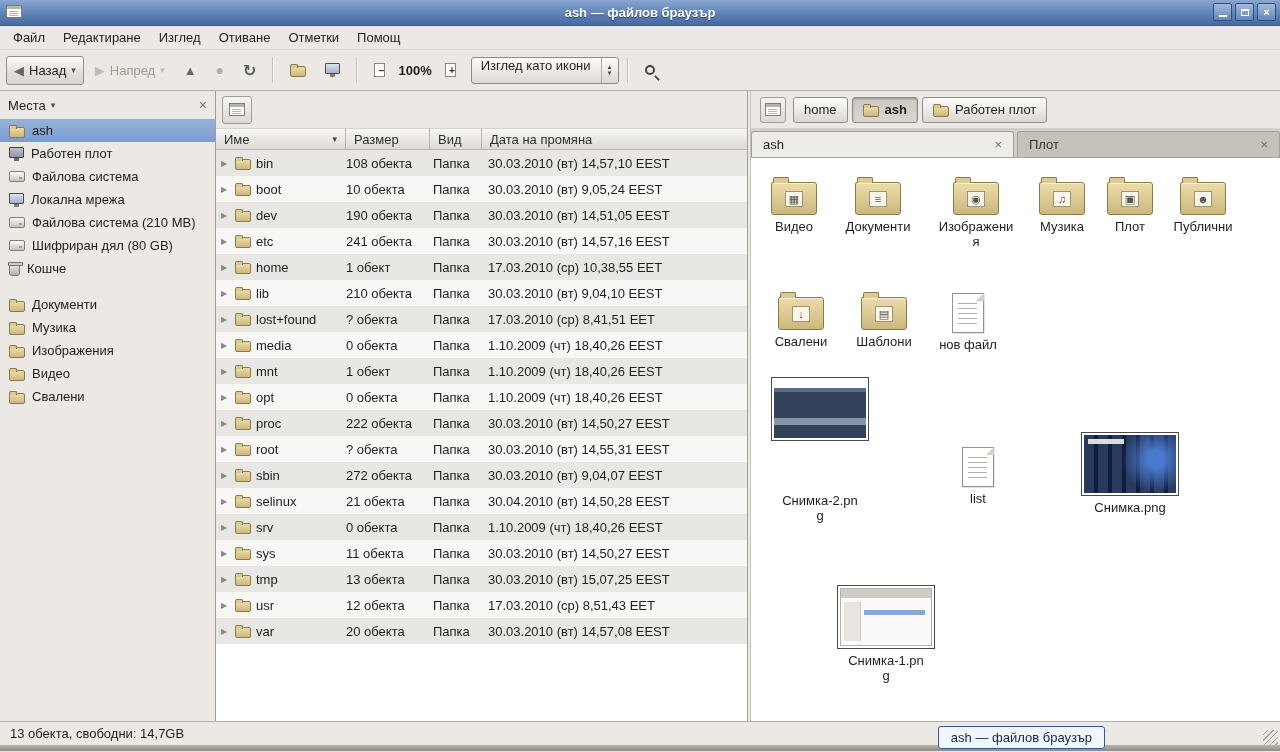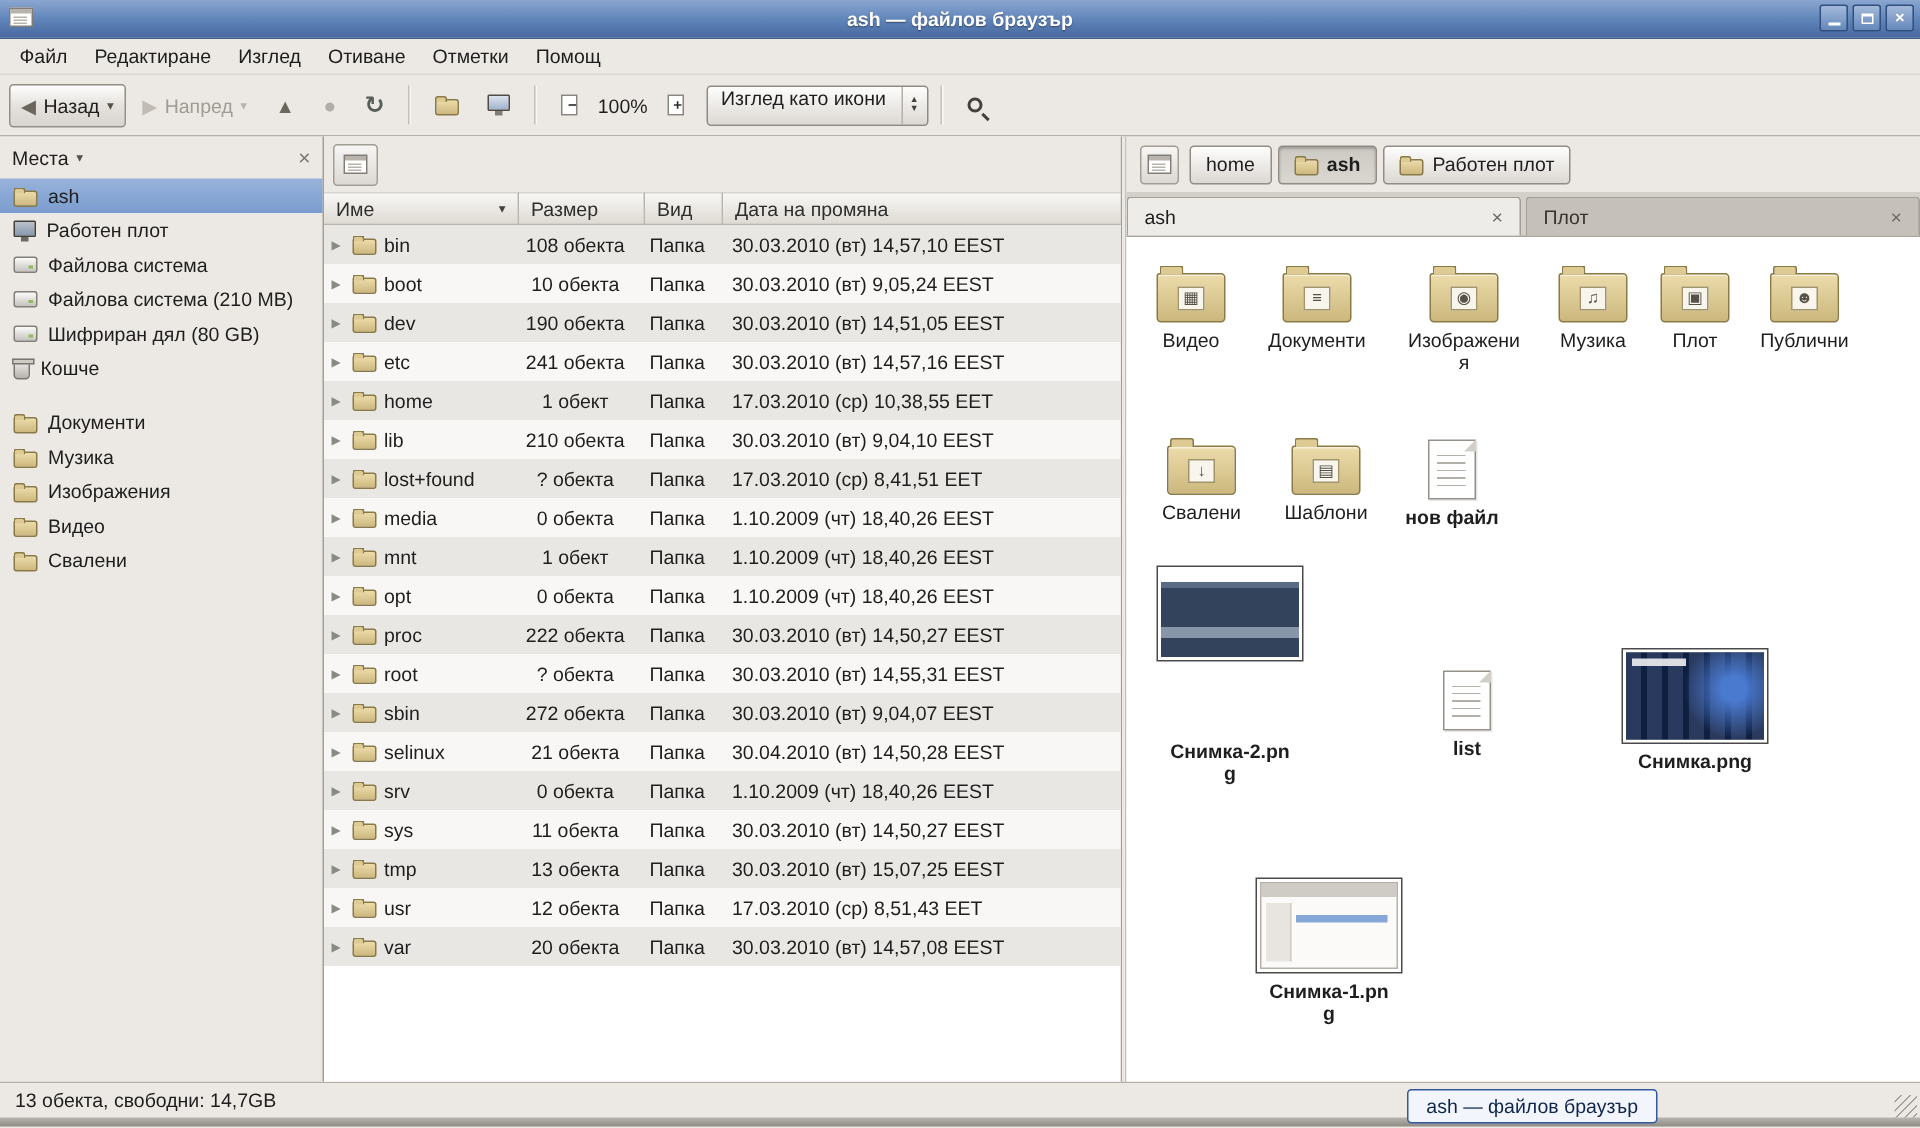--- a/index.html
+++ b/index.html
@@ -51,21 +51,21 @@
   .tbtn.raised { border:1px solid #938e86; background:linear-gradient(#fdfdfc,#e5e2dd 50%,#d8d4cf); }
   .tbtn.disabled { color:#a09b93; }
   .arrow-ic { font-size:13px; color:#6b675f; line-height:1; }
   .tbtn.disabled .arrow-ic { color:#c0bcb5; }
   .chev { font-size:9px; color:#55514b; }
   .tbtn.disabled .chev { color:#b9b5ae; }
   .ic-up { font-size:13px; color:#6b675f; }
   .ic-stop { font-size:14px; color:#b1ada6; }
   .ic-reload { font-size:16px; color:#55605a; font-weight:bold; }
   .tsep { width:0; height:26px; border-left:1px solid #c4c0b9; border-right:1px solid #faf9f7; margin:0 5px; }
-  .zoom-label { padding:0 2px; }
+  .zoom-label { padding:0 2px;font-weight:bold; }
   .zpage { width:11px; height:14px; background:#fff; border:1px solid #8a867f; position:relative; }
   .zoom-badge { position:absolute; right:0; bottom:1px; font-size:10px; font-weight:bold; line-height:9px; color:#2d2d2d; }
   .combo {
     height:27px; margin-left:4px; border:1px solid #8f8a83; border-radius:3px;
     background:linear-gradient(#fdfdfc,#dcd8d3); display:flex; align-items:flex-start;
   }
   .combo .combo-text { padding:0 10px 0 9px; }
   .combo .spin {
     width:17px; align-self:stretch; border-left:1px solid #b5b0a8;
     display:flex; flex-direction:column; align-items:center; justify-content:center;
@@ -111,21 +111,21 @@
   .colhead { display:flex; height:22px; flex:none; }
   .col { background:linear-gradient(#f8f7f5,#dedad4); border-right:1px solid #b9b4ac; border-bottom:1px solid #b9b4ac; border-top:1px solid #d6d2cc; display:flex; align-items:center; padding:0 8px; color:#2e2e2e; }
   .col-0 { width:130px; } .col-1 { width:84px; } .col-2 { width:52px; } .col-3 { flex:1; border-right:none; }
   .sort-ind { margin-left:auto; font-size:9px; color:#44403a; }
   .rows { flex:1; overflow:hidden; background:#fff; }
   .trow { height:26px; display:flex; align-items:center; }
   .trow:nth-child(odd) { background:#e9e7e3; }
   .trow:nth-child(even) { background:#f8f7f5; }
   .c-name { width:130px; display:flex; align-items:center; gap:5px; padding-left:5px; overflow:hidden; }
   .expander { font-size:8px; color:#8a8a85; width:9px; flex:none; }
-  .c-size { width:84px; text-align:center; padding-right:9px; }
+  .c-size { width:84px; text-align:left; padding-right:9px; }
   .c-type { width:52px; padding-left:3px; }
   .c-date { flex:1; padding-left:6px; white-space:nowrap; }
 
   .splitter { width:3px; background:#ece9e4; border-right:1px solid #c6c2bb; }
 
   
   .rightpane { flex:1; display:flex; flex-direction:column; background:#ece9e4; min-width:0; }
   .pathbar { height:37px; display:flex; align-items:center; gap:7px; padding:0 9px; }
   .pathbar .pane-btn { width:26px; height:26px; }
   .crumbs { display:flex; gap:4px; }
@@ -135,21 +135,21 @@
   .tab { flex:1; height:26px; display:flex; align-items:center; padding:0 11px; border:1px solid #a39e96; border-bottom:none; border-radius:3px 3px 0 0; min-width:0; }
   .tab.active { background:#eeece8; position:relative; }
   .tab.inactive { background:#c5c1ba; margin-left:3px; color:#37332e; }
   .tab-close { margin-left:auto; color:#6e6a64; font-size:13px; line-height:1; }
   .canvas { flex:1; background:#fff; position:relative; overflow:hidden; }
 
   
   .icon-item { position:absolute; display:flex; flex-direction:column; align-items:center; }
   .icon-label { margin-top:5px; text-align:center; line-height:1.15; overflow-wrap:break-word; }
   .kind-folder .icon-label { max-width:78px; }
-  .kind-file .icon-label, .kind-image .icon-label { max-width:80px;font-weight:bold; }
+  .kind-file .icon-label, .kind-image .icon-label { max-width:80px; }
 
   .folder-big { width:46px; height:33px; margin-top:8px; background:linear-gradient(#ecdcab,#ccb87d); border:1px solid #8a7a48; border-radius:2px 3px 3px 3px; position:relative; box-shadow:inset 0 1px 0 rgba(255,255,255,.55); }
   .folder-big::before { content:""; position:absolute; top:-6px; left:1px; width:14px; height:5px; background:#decb93; border:1px solid #8a7a48; border-bottom:none; border-radius:2px 2px 0 0; }
   .emblem { position:absolute; left:50%; top:53%; transform:translate(-50%,-50%); background:#f8f5ec; border:1px solid #a2946a; min-width:18px; height:16px; padding:0 2px; display:flex; align-items:center; justify-content:center; font-size:11px; line-height:1; color:#56524a; }
 
   .paper { width:32px; height:40px; margin-top:4px; background:#fff; border:1px solid #95918a; position:relative; box-shadow:1px 1px 0 rgba(0,0,0,.10); }
   .paper::before { content:""; position:absolute; top:-1px; right:-1px; border-style:solid; border-width:0 0 8px 8px; border-color:transparent transparent #d2cfc9 transparent; }
   .paper::after { content:""; position:absolute; left:5px; right:6px; top:9px; height:22px; background:repeating-linear-gradient(to bottom,#b3b0aa 0 1px,transparent 1px 5px); }
 
   .thumb { border:1px solid #4a4a4a; background:#fff; padding:2px; }
@@ -264,20 +264,24 @@
           </div>
           <div class="side-row">
             <span class="mi mi-monitor mi-desktop"></span>
             <span class="side-label">Работен плот</span>
           </div>
           <div class="side-row">
             <span class="mi mi-drive"></span>
             <span class="side-label">Файлова система</span>
           </div>
           <div class="side-row">
+            <span class="mi mi-monitor"></span>
+            <span class="side-label">Локална мрежа</span>
+          </div>
+          <div class="side-row">
             <span class="mi mi-drive"></span>
             <span class="side-label">Файлова система (210 MB)</span>
           </div>
           <div class="side-row">
             <span class="mi mi-drive"></span>
             <span class="side-label">Шифриран дял (80 GB)</span>
           </div>
           <div class="side-row">
             <span class="mi mi-trash"></span>
             <span class="side-label">Кошче</span>

